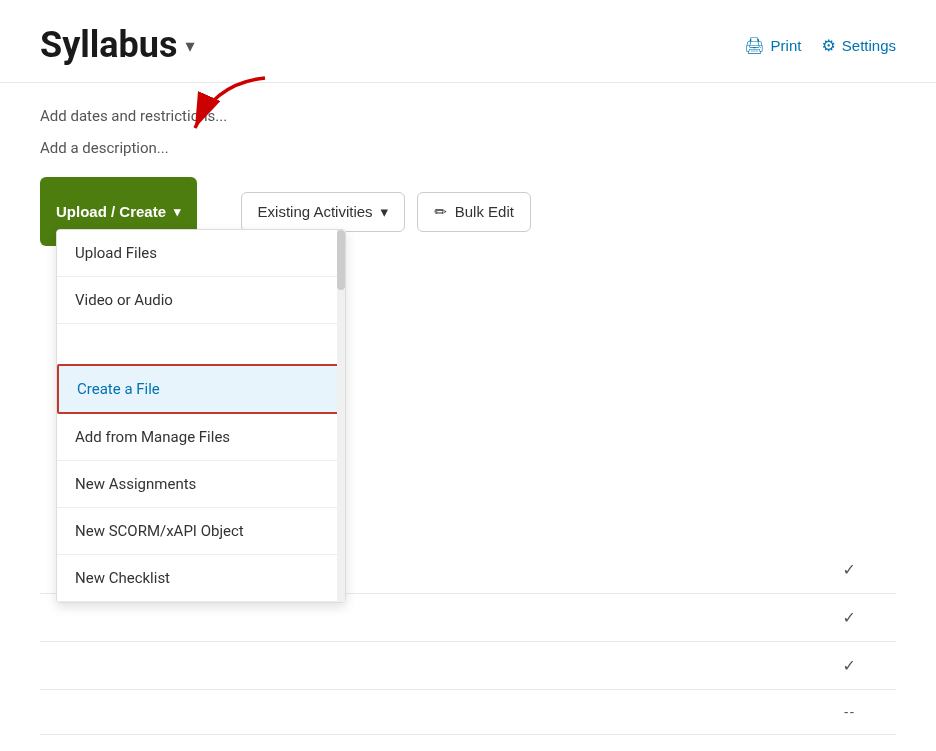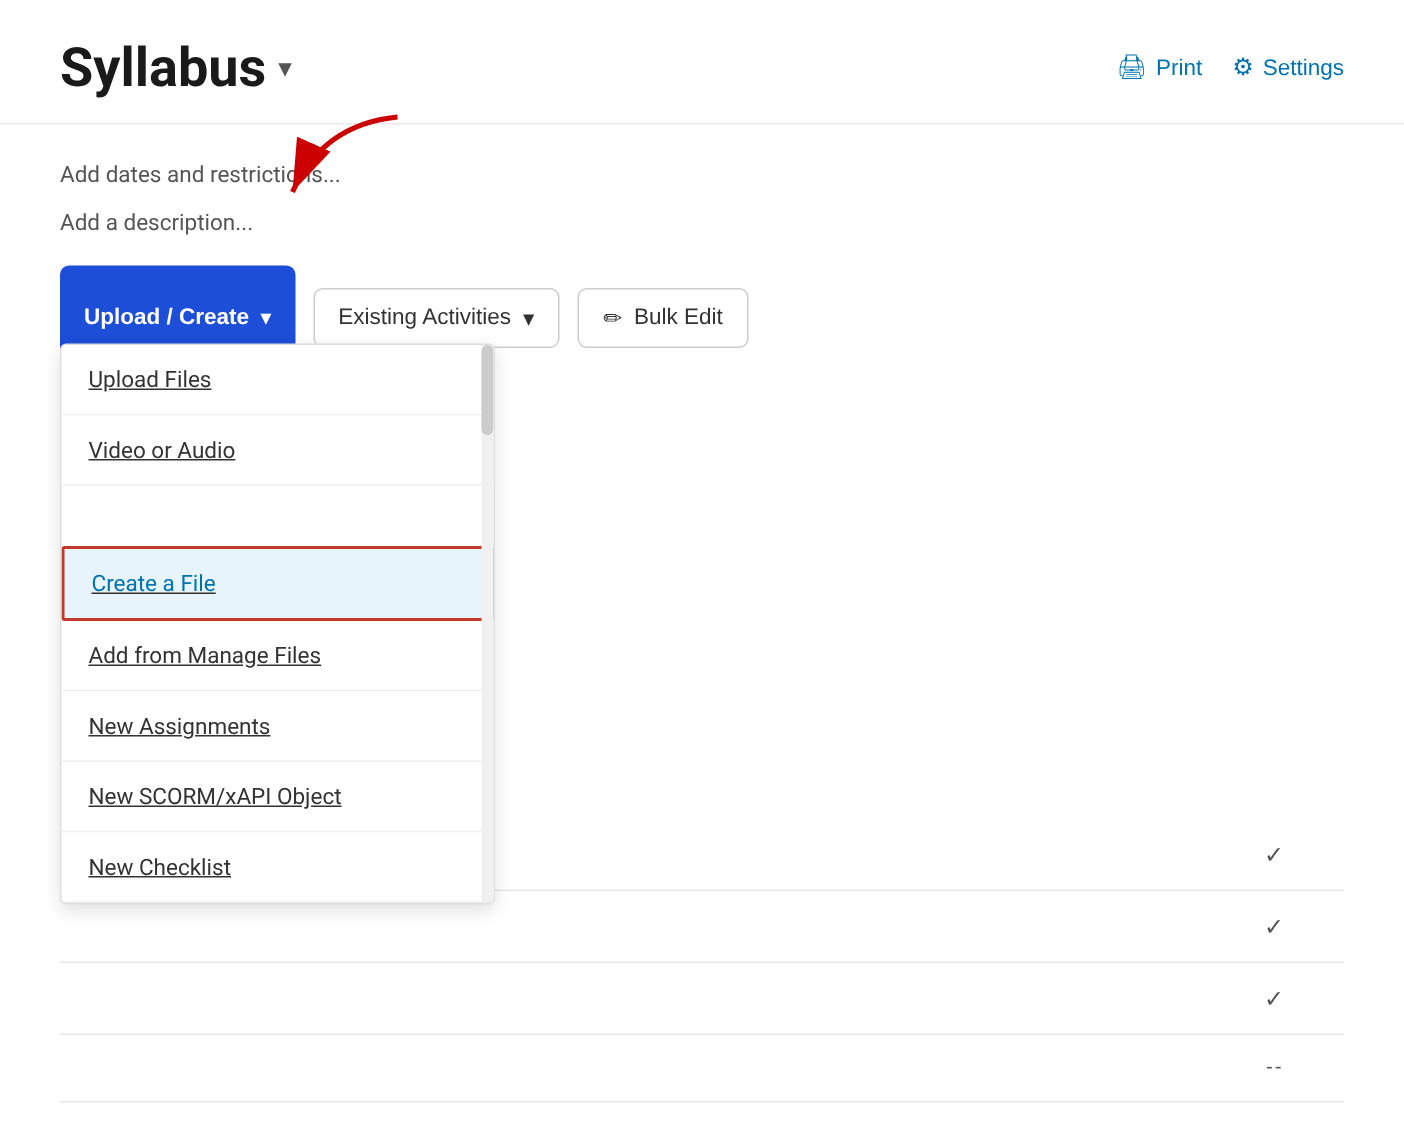--- a/index.html
+++ b/index.html
@@ -74,21 +74,21 @@
 
     .toolbar {
       display: flex;
       align-items: center;
       gap: 12px;
       margin-top: 20px;
       position: relative;
     }
 
     .btn-upload {
-      background: #1d4ed8;
+      background: #4d7c0f;
       color: #fff;
       border: none;
       border-radius: 6px;
       padding: 26px 16px;
       font-size: 15px;
       font-weight: 600;
       cursor: pointer;
       display: flex;
       align-items: center;
       gap: 8px;
@@ -103,49 +103,49 @@
       color: #333;
       border: 1px solid #ccc;
       border-radius: 6px;
       padding: 10px 16px;
       font-size: 15px;
       font-weight: 500;
       cursor: pointer;
       display: flex;
       align-items: center;
       gap: 8px;
+      margin-left: 32px;
     }
 
     .btn-bulk {
       background: #fff;
       color: #333;
       border: 1px solid #ccc;
       border-radius: 6px;
       padding: 10px 16px;
       font-size: 15px;
       font-weight: 500;
       cursor: pointer;
       display: flex;
       align-items: center;
       gap: 8px;
     }
 
     
     .dropdown-menu {
       position: absolute;
       top: 52px;
-      left: 0;
+      left: 16px;
       background: #fff;
       border: 1px solid #ddd;
       border-radius: 4px;
       box-shadow: 0 4px 12px rgba(0,0,0,0.12);
       width: 290px;
       z-index: 100;
       overflow: hidden;
-      text-decoration: underline;
     }
 
     .dropdown-menu-inner {
       overflow-y: auto;
       max-height: 420px;
       position: relative;
     }
 
     .dropdown-item {
       padding: 14px 18px;

